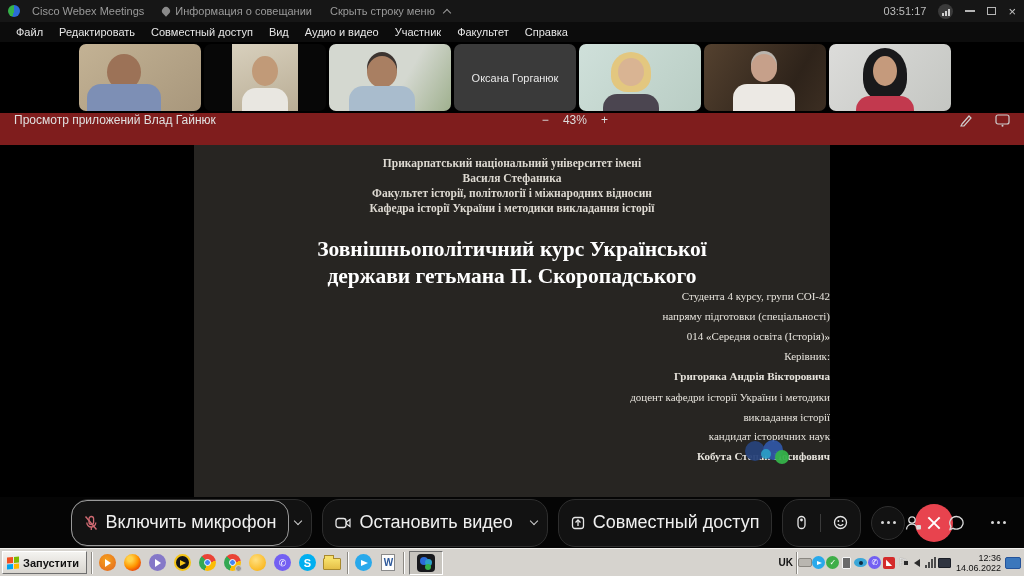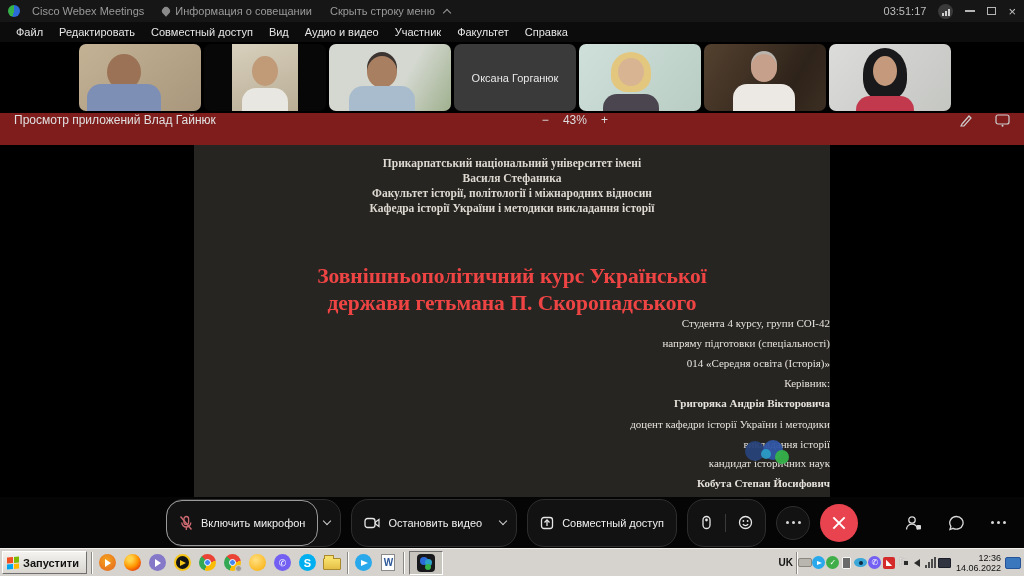--- a/index.html
+++ b/index.html
@@ -70,34 +70,34 @@
   .appbar-title { white-space:nowrap; }
   .zoom-group { display:flex; align-items:center; gap:14px; margin-left:326px; color:#dcdcdc; }
   .appbar-right { margin-left:auto; display:flex; align-items:center; gap:22px; }
 
   
   .stage { height:352px; background:#000; position:relative; }
   .slide { width:636px; height:352px; margin:0 auto; background:#272522; position:relative;
     font-family:"Liberation Serif", serif; color:#e6e3dc; }
   .slide-header { padding-top:11px; text-align:center; font-size:11.5px; line-height:15px;
     font-weight:bold; color:#dedad2; }
-  .slide-title { margin-top:47px; text-align:center; font-weight:bold; font-size:21.5px;
-    line-height:27px; color:#ef4444; }
+  .slide-title { margin-top:20px; text-align:center; font-weight:bold; font-size:21.5px;
+    line-height:27px; color:#ffffff; }
   .slide-details { text-align:right; font-size:11px; }
   .d-line { line-height:13px; margin-bottom:7px; }
   .d-bold { font-weight:bold; }
   .d-two { line-height:14px; margin-bottom:6px; }
   .watermark { position:absolute; left:549px; top:293px; width:50px; height:28px; }
 
   
   .controlbar { height:51px; background:#050505; display:flex; align-items:center;
     position:relative; }
   .controls-center { display:flex; align-items:center; gap:10px; margin:0 auto; }
   .pill { height:48px; background:#121212; border:1px solid #2e2e2e; border-radius:17px;
-    display:flex; align-items:center; color:#f0f0f0; font-size:11px; }
+    display:flex; align-items:center; color:#f0f0f0; font-size:18px; }
   .pill .seg { display:flex; align-items:center; gap:8px; padding:0 12px; height:100%; }
   .seg-outline { border:1px solid #9a9a9a; border-radius:16px; margin:-1px 0 -1px -1px; }
   .pill .chev-seg { padding:0 10px 0 6px; height:100%; display:flex; align-items:center; }
   .chev-dn { width:6px; height:6px; border-right:1.5px solid #cfcfcf; border-bottom:1.5px solid #cfcfcf;
     transform:rotate(45deg); margin-top:-3px; }
   .pill-div { width:1px; height:18px; background:#3a3a3a; }
   .circle-btn { width:34px; height:34px; border-radius:50%; background:#121212;
     border:1px solid #2e2e2e; display:flex; align-items:center; justify-content:center; }
   .dots { display:flex; gap:3px; }
   .dots i { width:3px; height:3px; border-radius:50%; background:#d8d8d8; }

